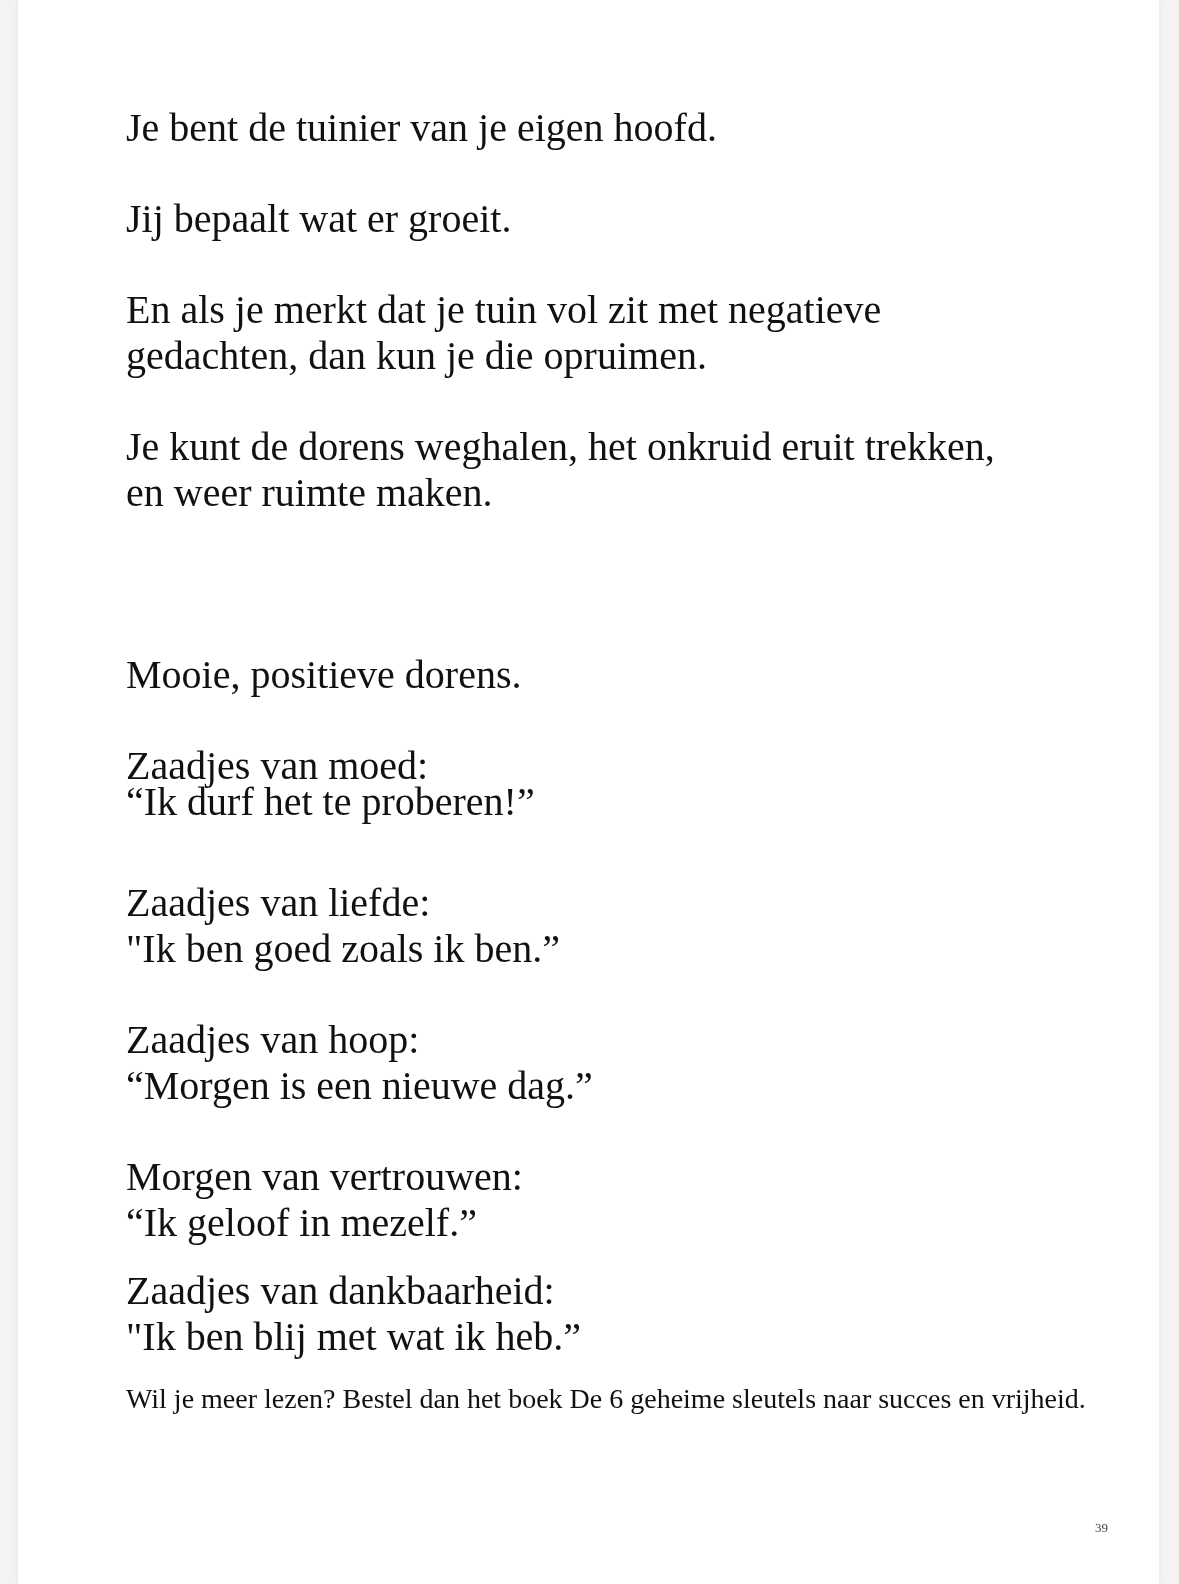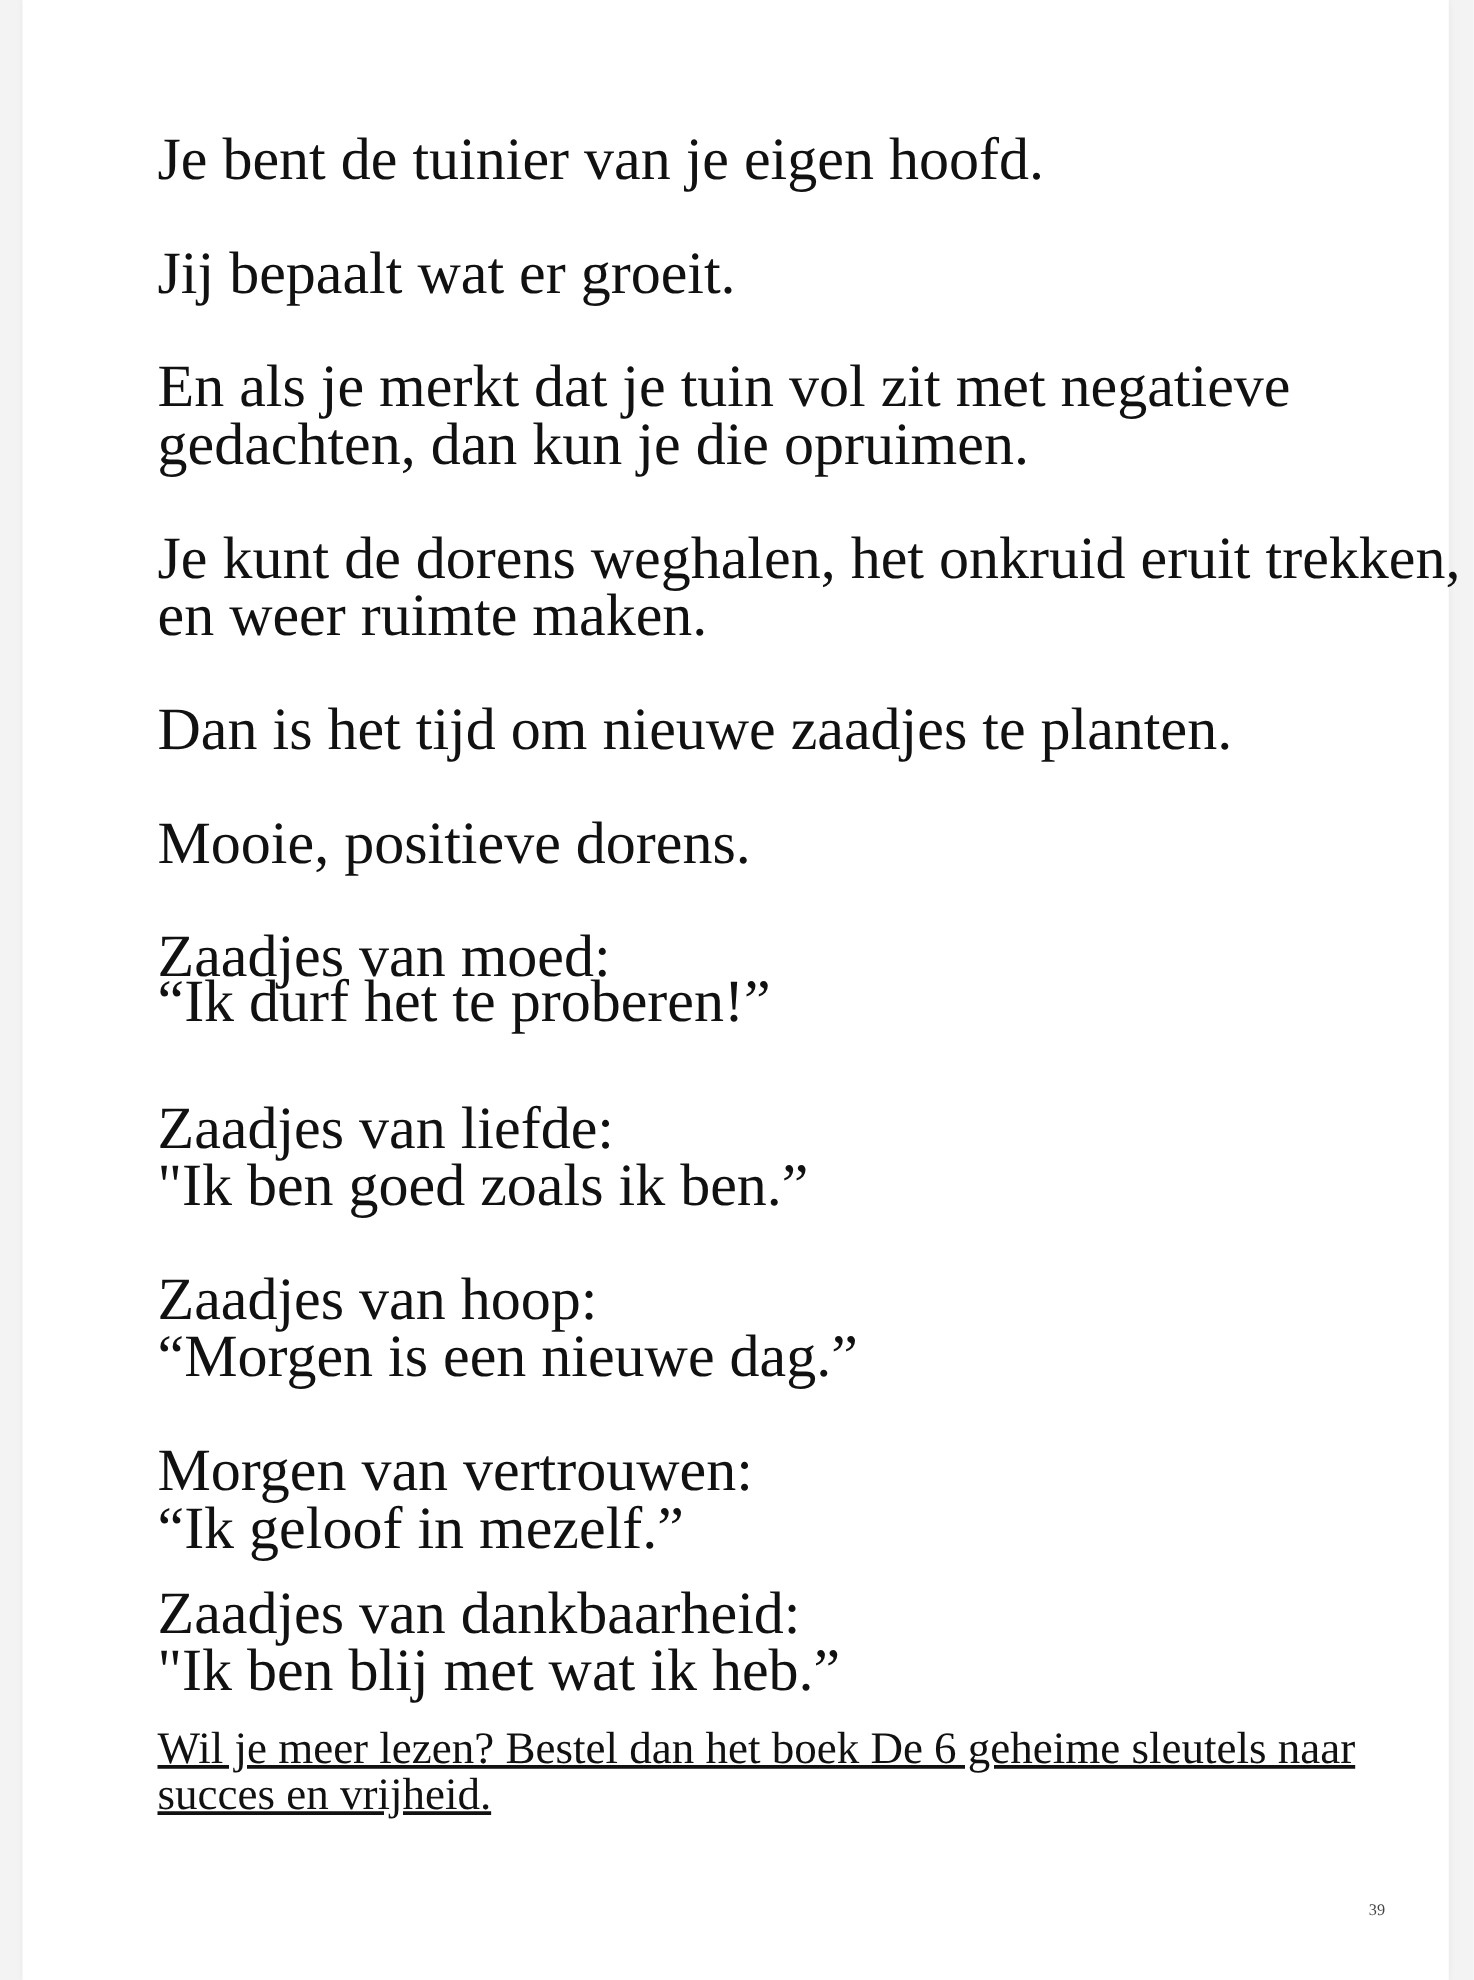--- a/index.html
+++ b/index.html
@@ -10,43 +10,42 @@
       font-family: "Liberation Serif", "DejaVu Serif", serif;
       color: #111;
     }
     .sheet {
       position: absolute; left: 18px; top: 0; width: 1141px; height: 1584px;
       background: #fff;
       box-shadow: 0 0 6px rgba(0,0,0,0.06);
     }
     .line {
       position: absolute; left: 108px;
-      font-size: 48px; line-height: 46px; white-space: nowrap;
+      font-size: 40px; line-height: 46px; white-space: nowrap;
     }
     .small {
       position: absolute; left: 108px;
-      font-size: 36px; line-height: 37px; width: 960px; text-decoration: underline;
+      font-size: 28px; line-height: 37px; width: 960px;
     }
     .pagenum {
       position: absolute; left: 1077px; top: 1520px;
       font-family: Liberation Serif, serif;
       font-size: 13px; color: #444;
     }
   </style>
 </head>
 <body>
 
 <div class="sheet">
   <div class="line" style="top:105px">Je bent de tuinier van je eigen hoofd.</div>
   <div class="line" style="top:196px">Jij bepaalt wat er groeit.</div>
   <div class="line" style="top:287px">En als je merkt dat je tuin vol zit met negatieve</div>
   <div class="line" style="top:424px">Je kunt de dorens weghalen, het onkruid eruit trekken,</div>
   <div class="line" style="top:333px">gedachten, dan kun je die opruimen.</div>
   <div class="line" style="top:470px">en weer ruimte maken.</div>
-  <div class="line" style="top:561px">Dan is het tijd om nieuwe zaadjes te planten.</div>
   <div class="line" style="top:652px">Mooie, positieve dorens.</div>
   <div class="line" style="top:743px">Zaadjes van moed:</div>
   <div class="line" style="top:779px">“Ik durf het te proberen!”</div>
   <div class="line" style="top:880px">Zaadjes van liefde:</div>
   <div class="line" style="top:926px">"Ik ben goed zoals ik ben.”</div>
   <div class="line" style="top:1017px">Zaadjes van hoop:</div>
   <div class="line" style="top:1063px">“Morgen is een nieuwe dag.”</div>
   <div class="line" style="top:1154px">Morgen van vertrouwen:</div>
   <div class="line" style="top:1200px">“Ik geloof in mezelf.”</div>
   <div class="line" style="top:1268px">Zaadjes van dankbaarheid:</div>

